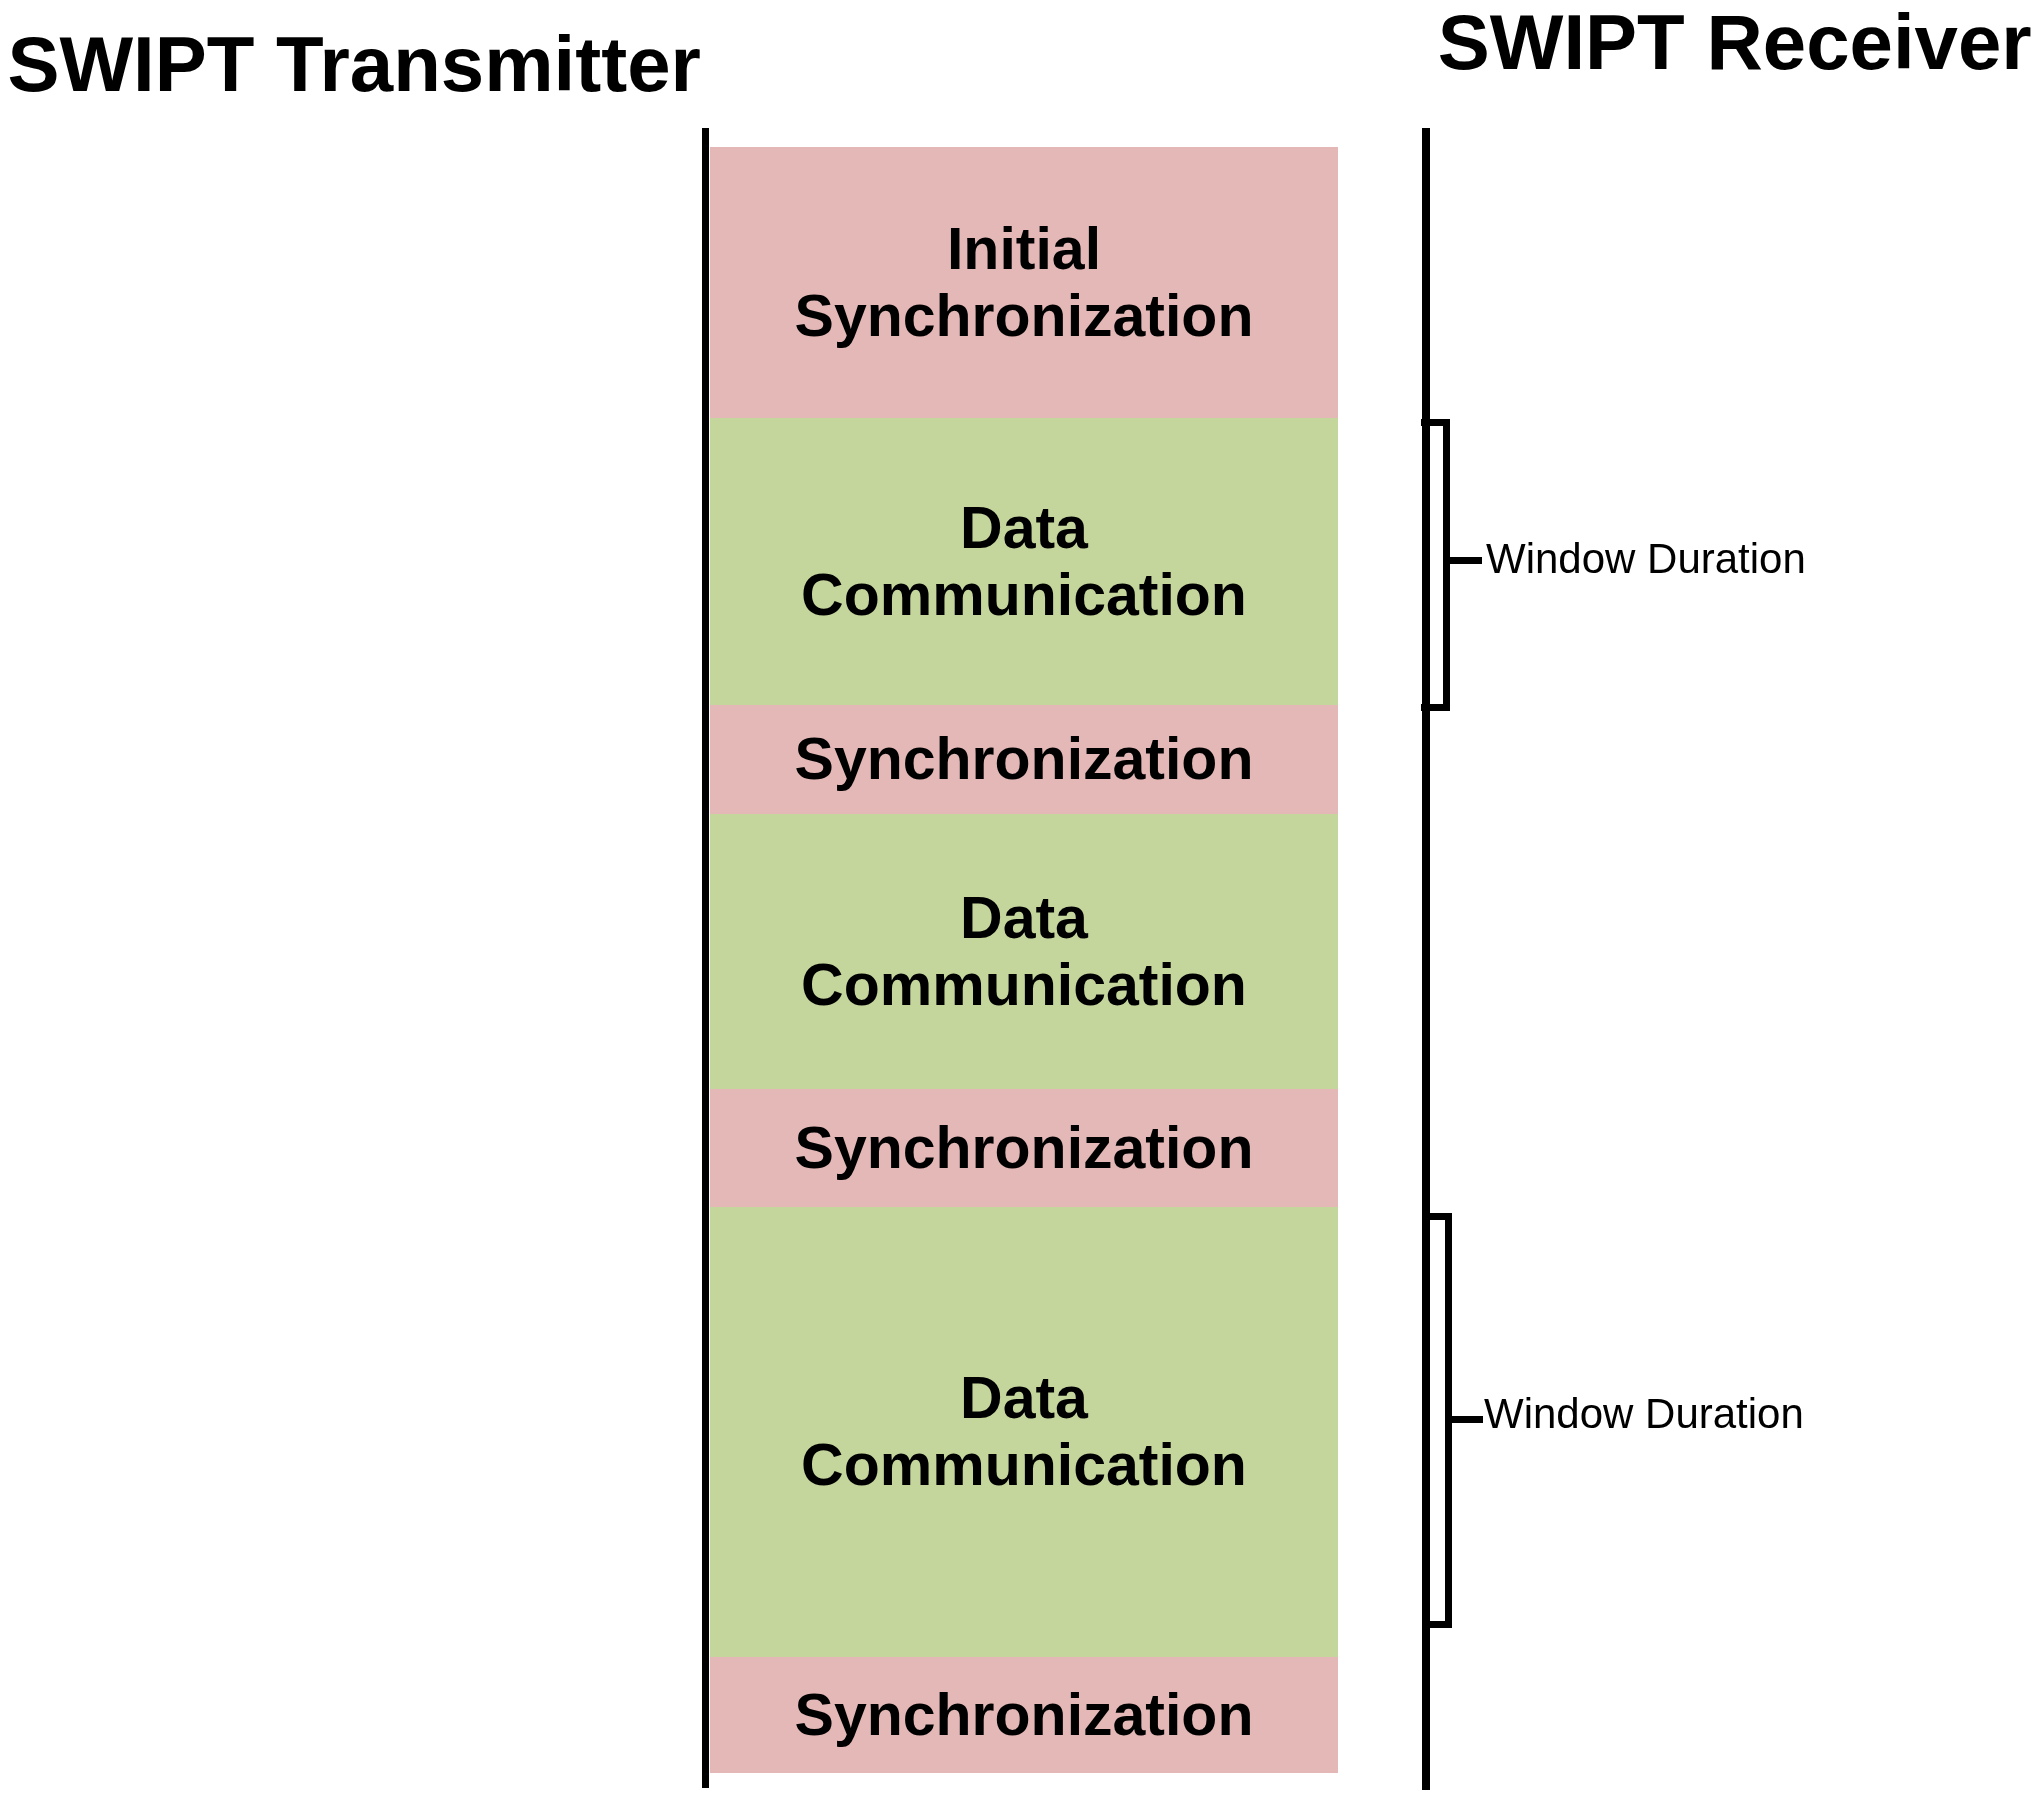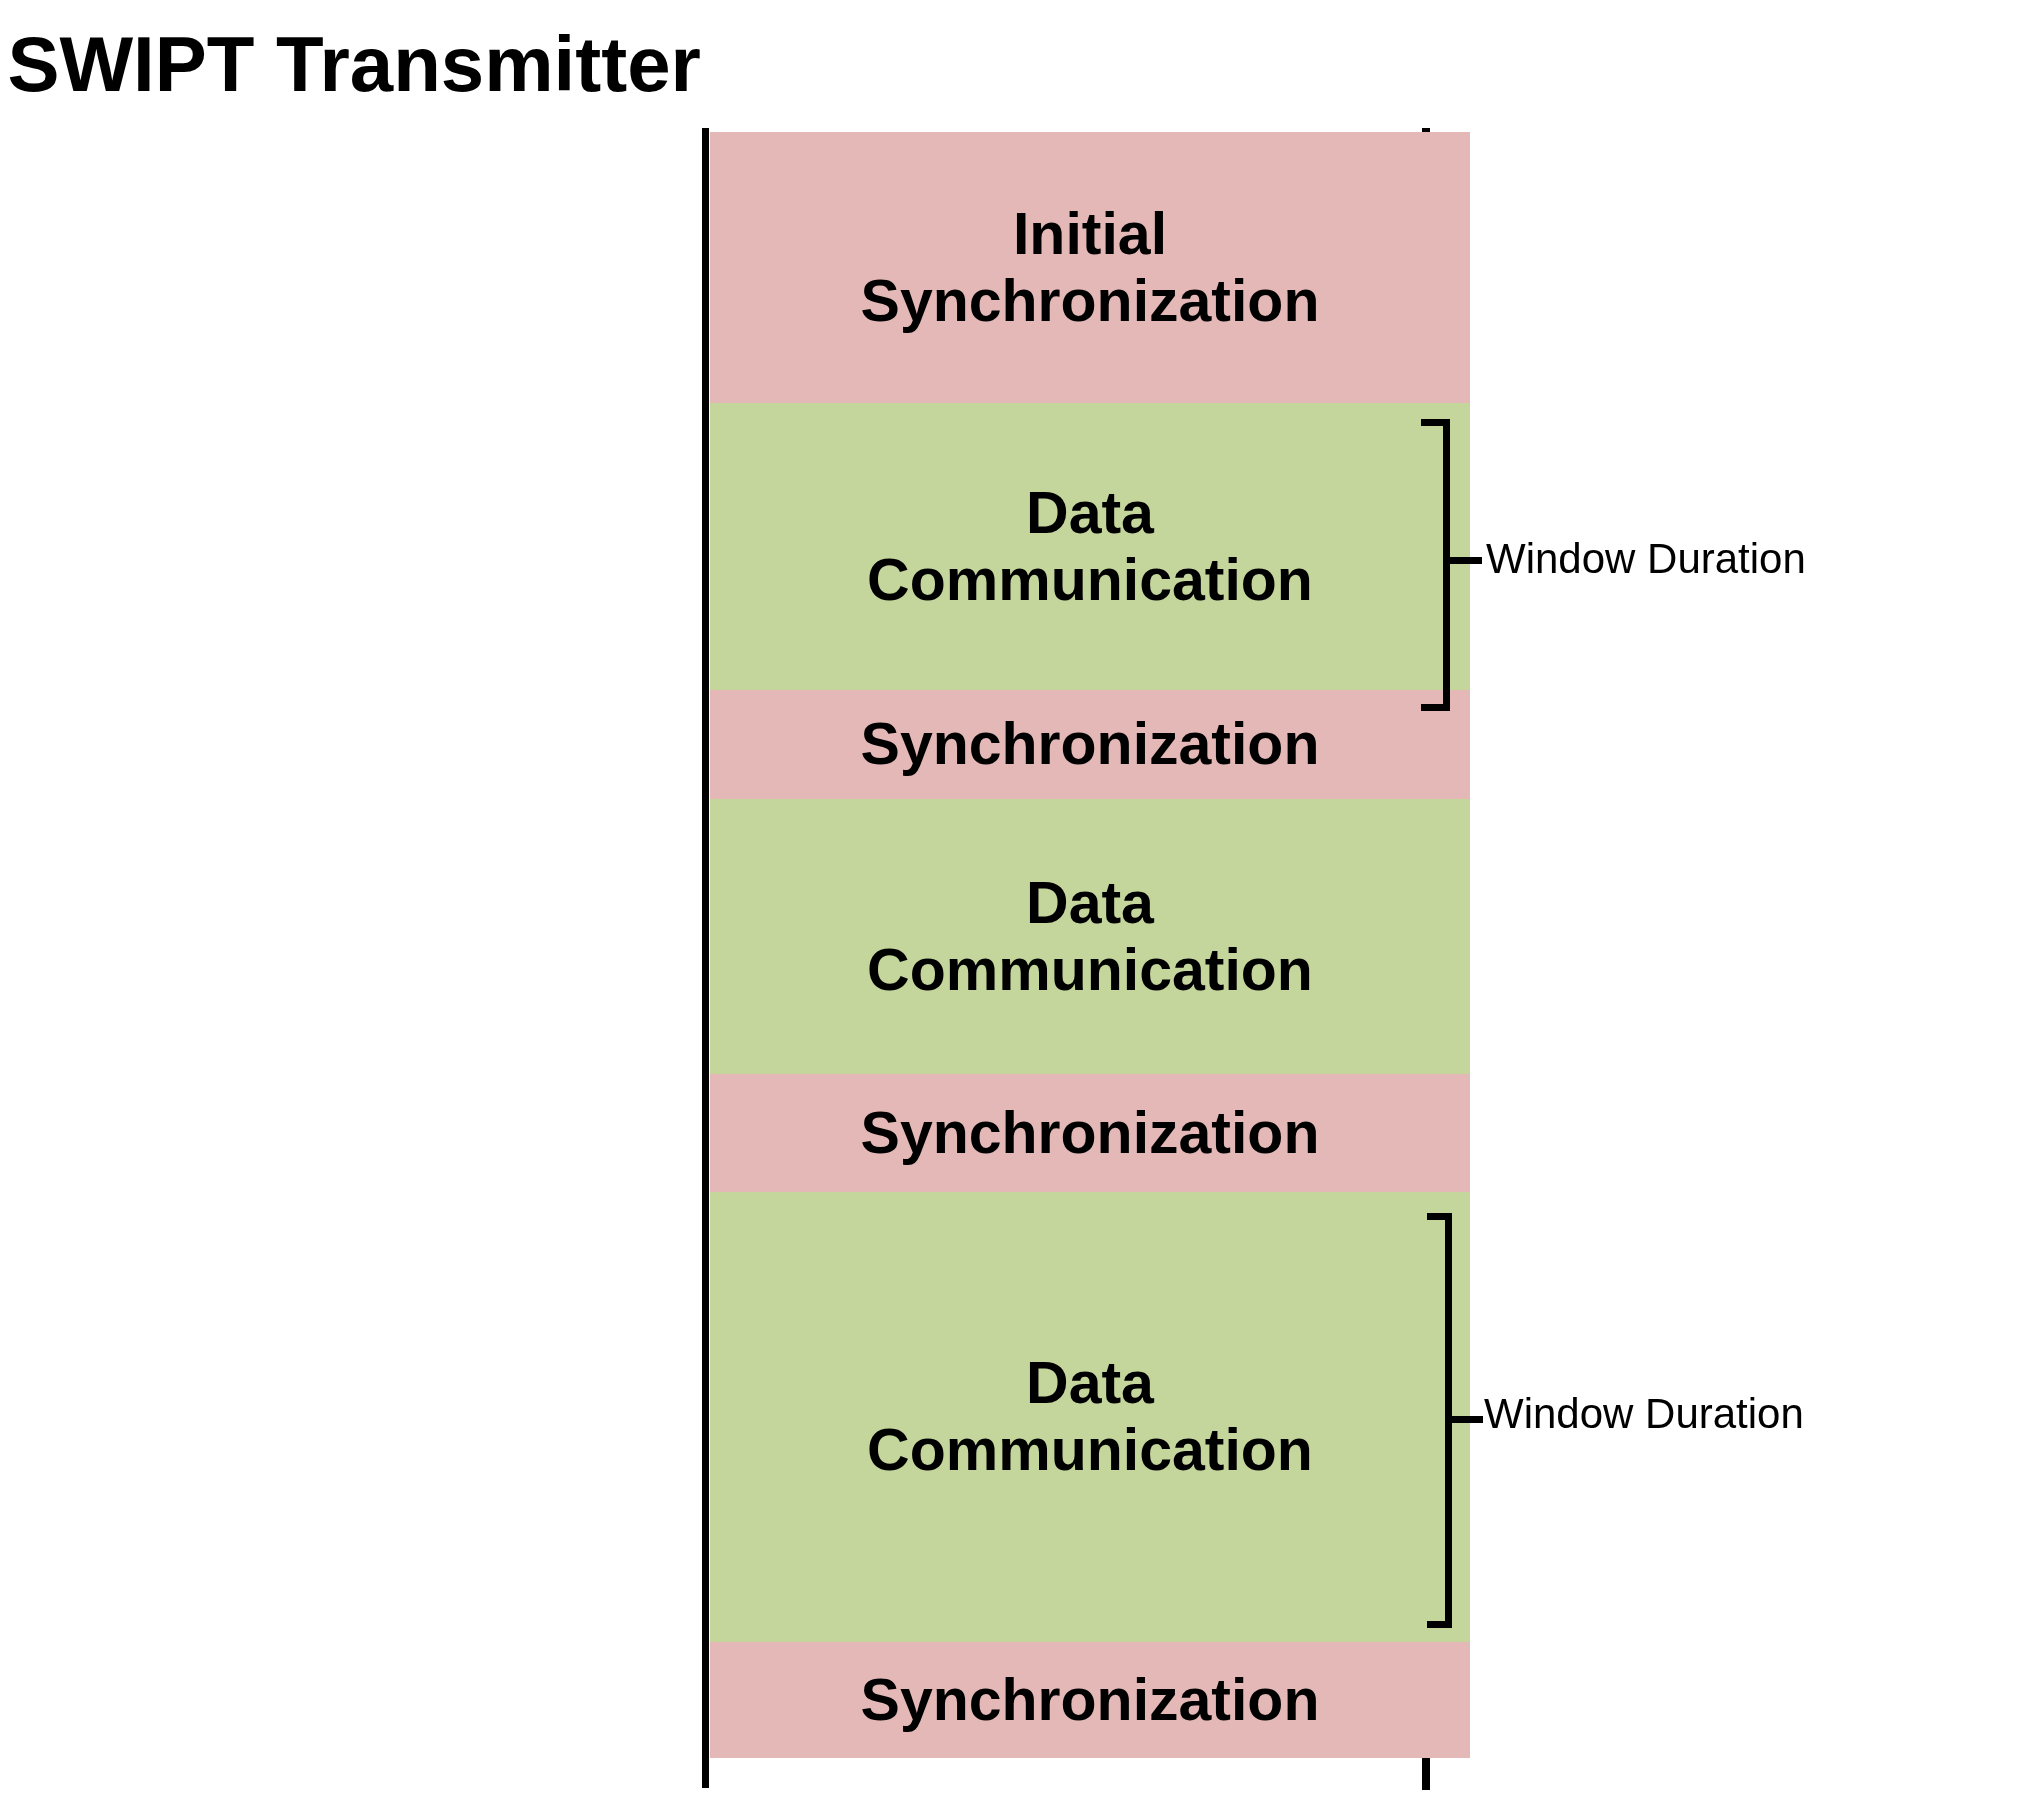--- a/index.html
+++ b/index.html
@@ -33,22 +33,22 @@
     position: absolute;
     background: var(--line-color, #000);
   }
   .rail.left  { left: 702px;  top: 128px; width: 7.4px;  height: 1660px; }
   .rail.right { left: 1422px; top: 128px; width: 8.3px;  height: 1662px; }
 
   
   .bands {
     position: absolute;
     left: 710px;
-    top: 132px;
-    width: 760px;
+    top: 147px;
+    width: 628px;
   }
   .band {
     width: 100%;
     display: flex;
     flex-direction: column;
     align-items: center;
     justify-content: center;
     text-align: center;
   }
   .band.synchronization { background: var(--sync-color, #E3B8B6); }
@@ -89,20 +89,21 @@
   .bracket-label.l1 { left: 1486px; top: 538px; }
   .bracket-label.l2 { left: 1484px; top: 1393px; }
 </style>
 </head>
 <body>
 
 <div class="canvas">
 
   <div class="heading transmitter">SWIPT Transmitter</div>
 
+  <div class="heading receiver">SWIPT Receiver</div>
 
   <div class="rail left"></div>
 
   <div class="rail right"></div>
 
   <div class="bands">
       <div class="band synchronization" style="height: 271px;">
         <div class="band-line">Initial</div>
         <div class="band-line">Synchronization</div>
       </div>

